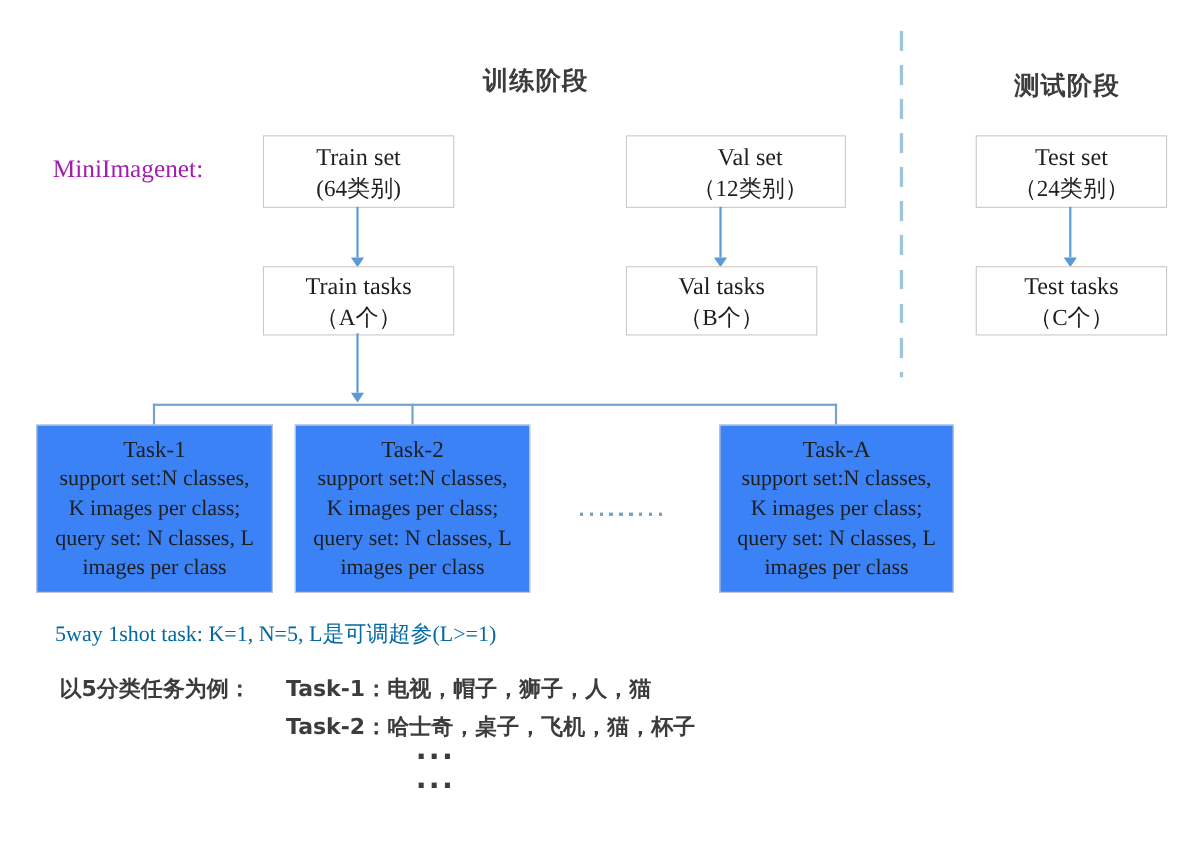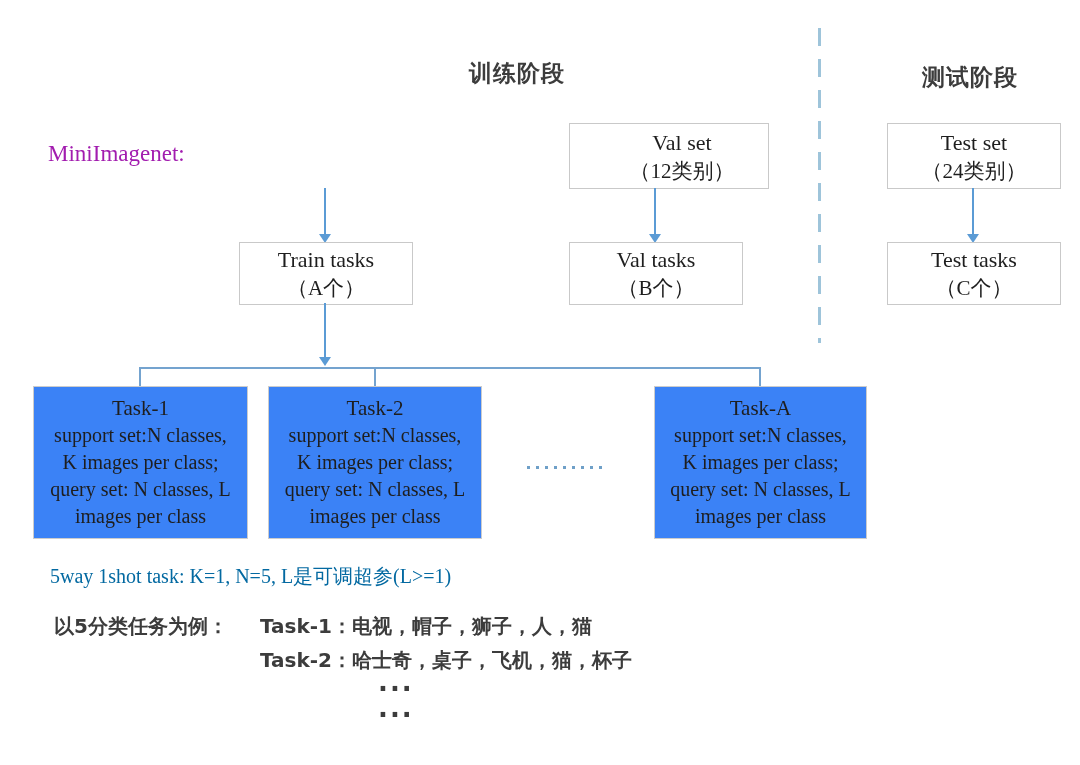--- a/index.html
+++ b/index.html
@@ -57,27 +57,31 @@
   .ellipsis-line {
     position:absolute; font-family:"DejaVu Sans", sans-serif;
     font-weight:700; font-size:26px; color:#3c3c3c; letter-spacing:2px; line-height:20px;
   }
 </style>
 </head>
 <body>
 
 <div id="canvas">
 
-  <div class="phase-header" style="left:437px; top:58px;">训练阶段</div>
+  <div class="phase-header" style="left:407px; top:58px;">训练阶段</div>
   <div class="phase-header" style="left:890px; top:62px;">测试阶段</div>
 
   <div class="dashed-divider" style="left:818px; top:28px; height:315px;"></div>
 
   <div class="dataset-label" style="left:48px; top:141px;">MiniImagenet:</div>
 
+  <div class="box setbox" style="left:239px;">
+    <div class="l1">Train set</div>
+    <div class="l2">(64类别)</div>
+  </div>
   <div class="box setbox" style="left:569px;padding-left:26px;">
     <div class="l1">Val set</div>
     <div class="l2">（12类别）</div>
   </div>
   <div class="box setbox" style="left:887px;">
     <div class="l1">Test set</div>
     <div class="l2">（24类别）</div>
   </div>
 
   <div class="vline" style="left:324px; top:188px; height:46px;"></div>

